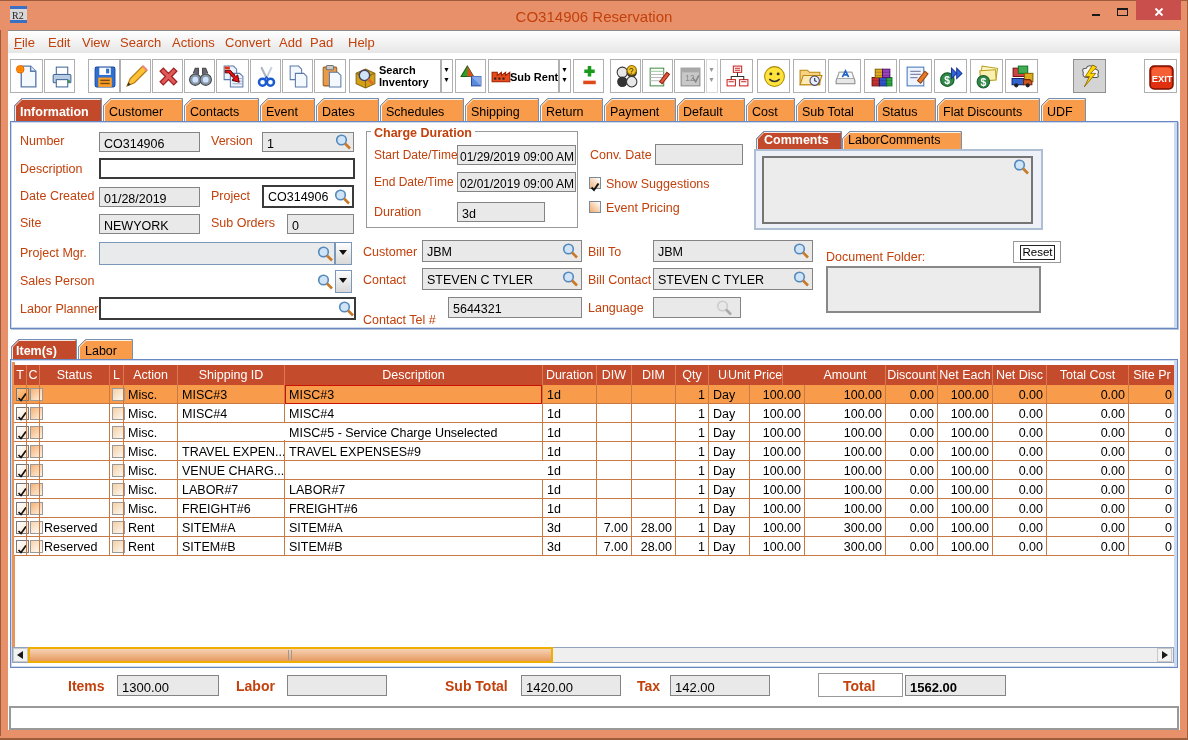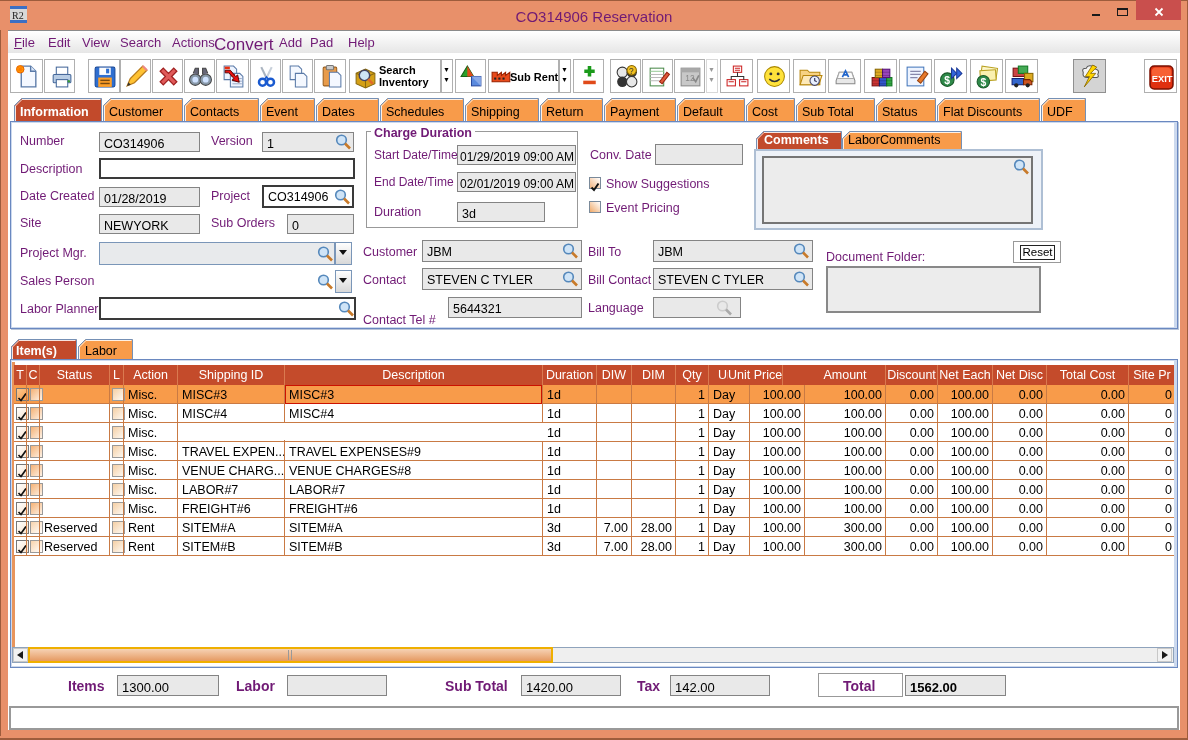--- a/index.html
+++ b/index.html
@@ -1,19 +1,19 @@
 <!DOCTYPE html>
 <html><head><meta charset="utf-8">
 <style>
 * { margin:0; padding:0; box-sizing:border-box; }
 html,body { width:1188px; height:740px; overflow:hidden; }
 body { font-family:"Liberation Sans", sans-serif; background:#fff; position:relative; }
 #win { position:absolute; left:0; top:0; width:1188px; height:740px; }
 .abs { position:absolute; }
-.lbl { position:absolute; font-size:12.5px; color:#701a75; white-space:nowrap; }
+.lbl { position:absolute; font-size:12.5px; color:#c2410c; white-space:nowrap; }
 .fld { position:absolute; background:#e9e9e9; border:1px solid #848484; font-size:12.5px; color:#000; padding:4px 0 0 4px; white-space:nowrap; overflow:hidden;}
 .fldw { position:absolute; background:#fff; border:2px solid #3a3a3a; font-size:12.5px; color:#000; padding:3px 0 0 4px; white-space:nowrap; overflow:hidden;}
 .gh { position:absolute; background:#c44b2b; color:#fff; font-size:12.5px; text-align:center; border-right:1px solid #da7a50; overflow:hidden; padding-top:3px; white-space:nowrap; height:20px; }
 .gc { position:absolute; font-size:12.5px; color:#000; border-right:1px solid #c97a44; overflow:hidden; white-space:nowrap; padding-top:3px; height:19px;}
 .num { text-align:right; padding-right:3px; }
 .txt { text-align:left; padding-left:4px; }
 </style></head><body>
 <div id="win">
 <div class="abs" style="left:0;top:0;width:1188px;height:30px;background:#e8906a;border-top:1px solid #9d5c3c;"></div>
 <svg class="abs" style="left:10px;top:6px;" width="17" height="17" viewBox="0 0 17 17">
@@ -28,21 +28,21 @@
 <div class="abs" style="left:1136px;top:0px;width:45px;height:20px;background:#c94f4d;"></div>
 <svg class="abs" style="left:1154px;top:7px;" width="10" height="10" viewBox="0 0 10 10">
       <path d="M1.5 1.5 L8.5 8.5 M8.5 1.5 L1.5 8.5" stroke="#fff" stroke-width="1.8"></path>
     </svg>
 <div class="abs" style="left:7px;top:30px;width:1174px;height:23px;background:linear-gradient(#ffffff,#e6e6e6);border-top:1px solid #8a8a8a;border-left:1px solid #a8a8a8;"></div>
 <div class="lbl" style="left:14px;top:35px;font-size:13px;"><span style="text-decoration:underline;">F</span>ile</div>
 <div class="lbl" style="left:48px;top:35px;font-size:13px;">Edit</div>
 <div class="lbl" style="left:82px;top:35px;font-size:13px;">View</div>
 <div class="lbl" style="left:120px;top:35px;font-size:13px;">Search</div>
 <div class="lbl" style="left:172px;top:35px;font-size:13px;">Actions</div>
-<div class="lbl" style="left:214px;top:35px;font-size:17px;">Convert</div>
+<div class="lbl" style="left:225px;top:35px;font-size:13px;">Convert</div>
 <div class="lbl" style="left:279px;top:35px;font-size:13px;">Add</div>
 <div class="lbl" style="left:310px;top:35px;font-size:13px;">Pad</div>
 <div class="lbl" style="left:348px;top:35px;font-size:13px;">Help</div>
 <div class="abs" style="left:0;top:56px;width:1188px;height:39px;background:#fff;"></div>
 <div class="abs" style="left:10px;top:59px;width:33px;height:34px;background:#fff;border:1px solid #b0b0b0;">
       <svg style="position:absolute;left:4px;top:4px;" width="25" height="25" viewBox="0 0 24 24">
         <path d="M6 2 L15 2 L20 7 L20 22 L6 22 Z" fill="#f4f8ff" stroke="#5a7aa8" stroke-width="1.3"></path>
         <path d="M15 2 L15 7 L20 7" fill="#dce8fa" stroke="#5a7aa8" stroke-width="1.3"></path>
         <circle cx="5" cy="5" r="3.4" fill="#ffb300" stroke="#e06000"></circle>
         <path d="M5 1 L5 9 M1 5 L9 5 M2.2 2.2 L7.8 7.8 M7.8 2.2 L2.2 7.8" stroke="#ff7a00" stroke-width="1"></path>
@@ -554,20 +554,21 @@
         <path d="M1.5 6 L4 8.5 L9 1.5" stroke="#111" stroke-width="1.7" fill="none"></path>
       </svg></div>
 <div class="abs" style="left:30px;top:426px;width:13px;height:13px;background:linear-gradient(to bottom right,#f5b276,#fdf2e6);border:1px solid #999;"></div>
 <div class="abs" style="left:112px;top:426px;width:13px;height:13px;background:linear-gradient(to bottom right,#f5cfa4,#fdfaf5);border:1px solid #999;"></div>
 <div class="gc" style="left:14px;top:423px;width:13px;"></div>
 <div class="gc" style="left:27px;top:423px;width:13px;"></div>
 <div class="gc txt" style="left:40px;top:423px;width:70px;"></div>
 <div class="gc" style="left:110px;top:423px;width:14px;"></div>
 <div class="gc txt" style="left:124px;top:423px;width:54px;">Misc.</div>
 <div class="gc txt" style="left:178px;top:440px;width:107px;">MISC#5</div>
+<div class="gc txt" style="left:285px;top:423px;width:258px;">MISC#5 - Service Charge Unselected</div>
 <div class="gc txt" style="left:543px;top:423px;width:54px;">1d</div>
 <div class="gc num" style="left:597px;top:423px;width:35px;"></div>
 <div class="gc num" style="left:632px;top:423px;width:44px;"></div>
 <div class="gc num" style="left:676px;top:423px;width:33px;">1</div>
 <div class="gc txt" style="left:709px;top:423px;width:41px;">Day</div>
 <div class="gc num" style="left:750px;top:423px;width:55px;">100.00</div>
 <div class="gc num" style="left:805px;top:423px;width:81px;">100.00</div>
 <div class="gc num" style="left:886px;top:423px;width:52px;">0.00</div>
 <div class="gc num" style="left:938px;top:423px;width:55px;">100.00</div>
 <div class="gc num" style="left:993px;top:423px;width:54px;">0.00</div>
@@ -603,21 +604,20 @@
         <path d="M1.5 6 L4 8.5 L9 1.5" stroke="#111" stroke-width="1.7" fill="none"></path>
       </svg></div>
 <div class="abs" style="left:30px;top:464px;width:13px;height:13px;background:linear-gradient(to bottom right,#f5b276,#fdf2e6);border:1px solid #999;"></div>
 <div class="abs" style="left:112px;top:464px;width:13px;height:13px;background:linear-gradient(to bottom right,#f5cfa4,#fdfaf5);border:1px solid #999;"></div>
 <div class="gc" style="left:14px;top:461px;width:13px;"></div>
 <div class="gc" style="left:27px;top:461px;width:13px;"></div>
 <div class="gc txt" style="left:40px;top:461px;width:70px;"></div>
 <div class="gc" style="left:110px;top:461px;width:14px;"></div>
 <div class="gc txt" style="left:124px;top:461px;width:54px;">Misc.</div>
 <div class="gc txt" style="left:178px;top:461px;width:107px;">VENUE CHARG...</div>
-<div class="gc txt" style="left:285px;top:461px;width:258px;">VENUE CHARGES#8</div>
 <div class="gc txt" style="left:543px;top:461px;width:54px;">1d</div>
 <div class="gc num" style="left:597px;top:461px;width:35px;"></div>
 <div class="gc num" style="left:632px;top:461px;width:44px;"></div>
 <div class="gc num" style="left:676px;top:461px;width:33px;">1</div>
 <div class="gc txt" style="left:709px;top:461px;width:41px;">Day</div>
 <div class="gc num" style="left:750px;top:461px;width:55px;">100.00</div>
 <div class="gc num" style="left:805px;top:461px;width:81px;">100.00</div>
 <div class="gc num" style="left:886px;top:461px;width:52px;">0.00</div>
 <div class="gc num" style="left:938px;top:461px;width:55px;">100.00</div>
 <div class="gc num" style="left:993px;top:461px;width:54px;">0.00</div>

